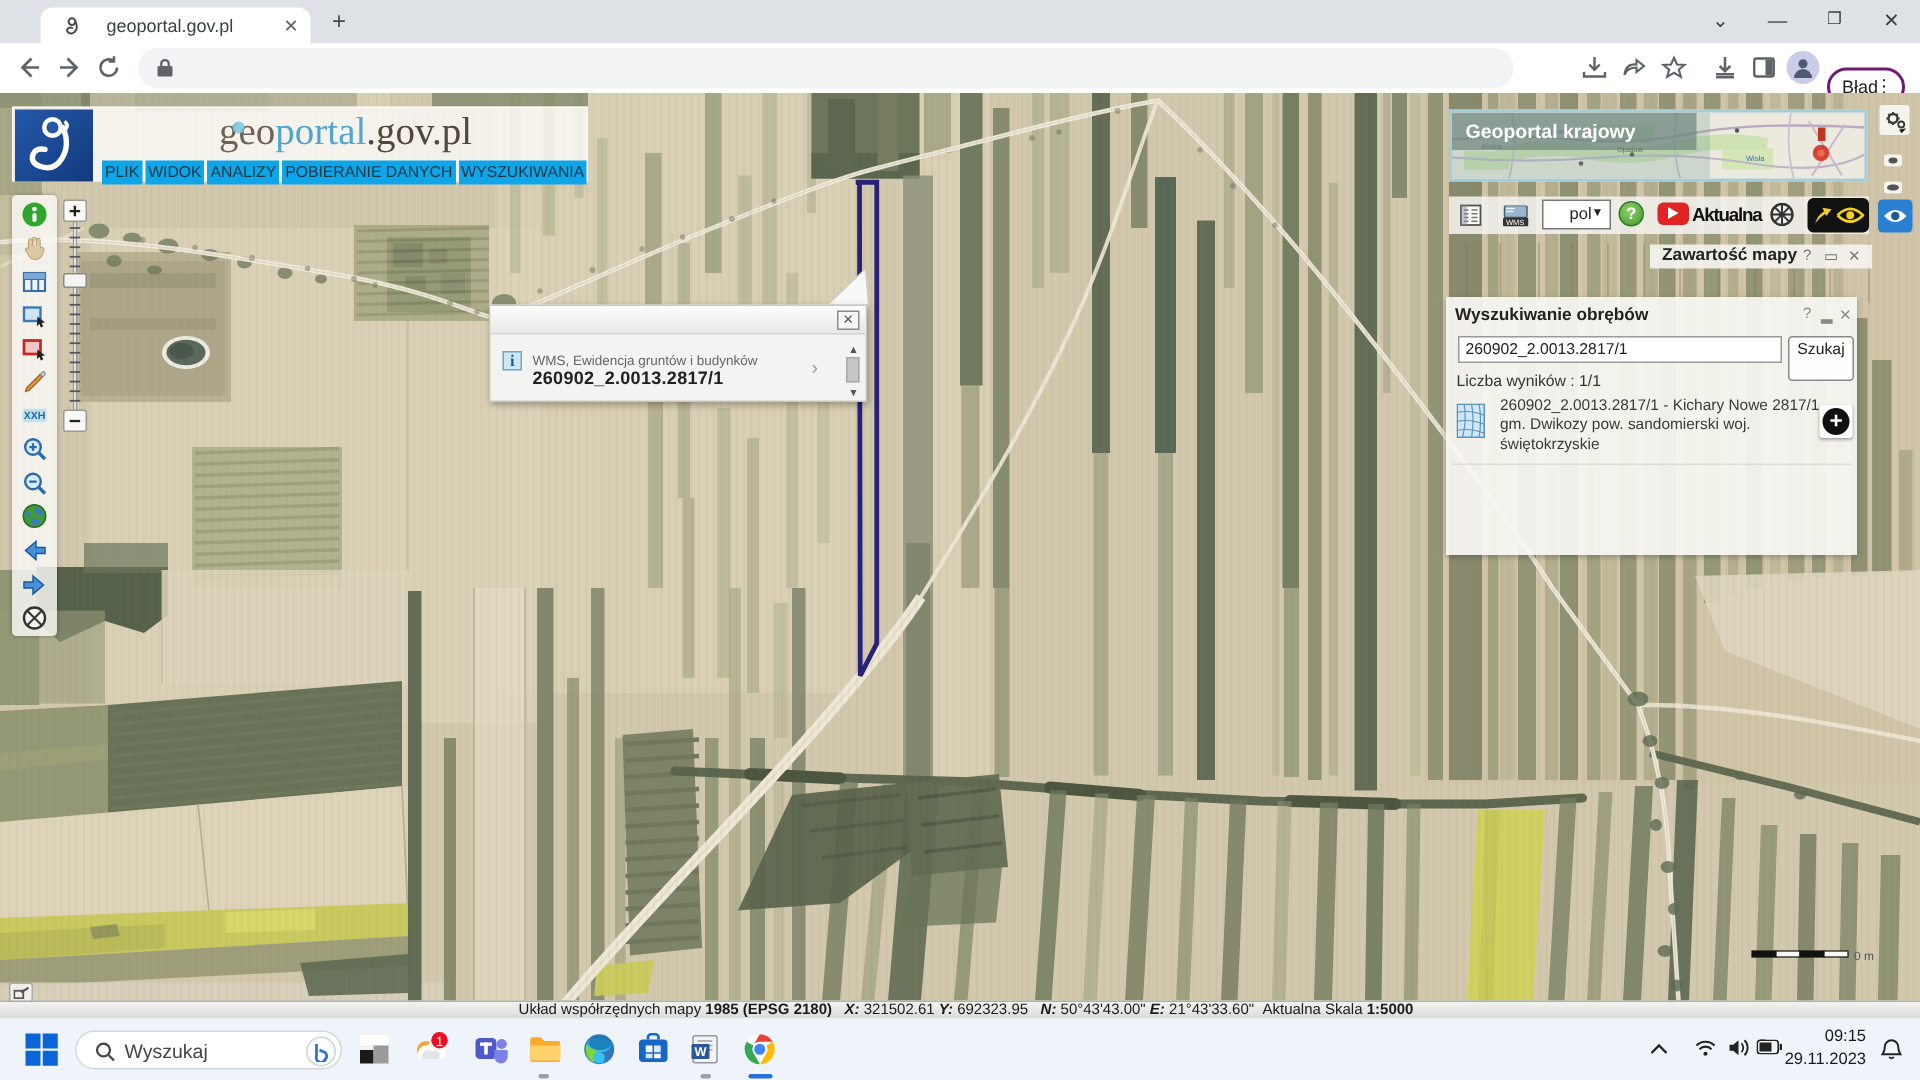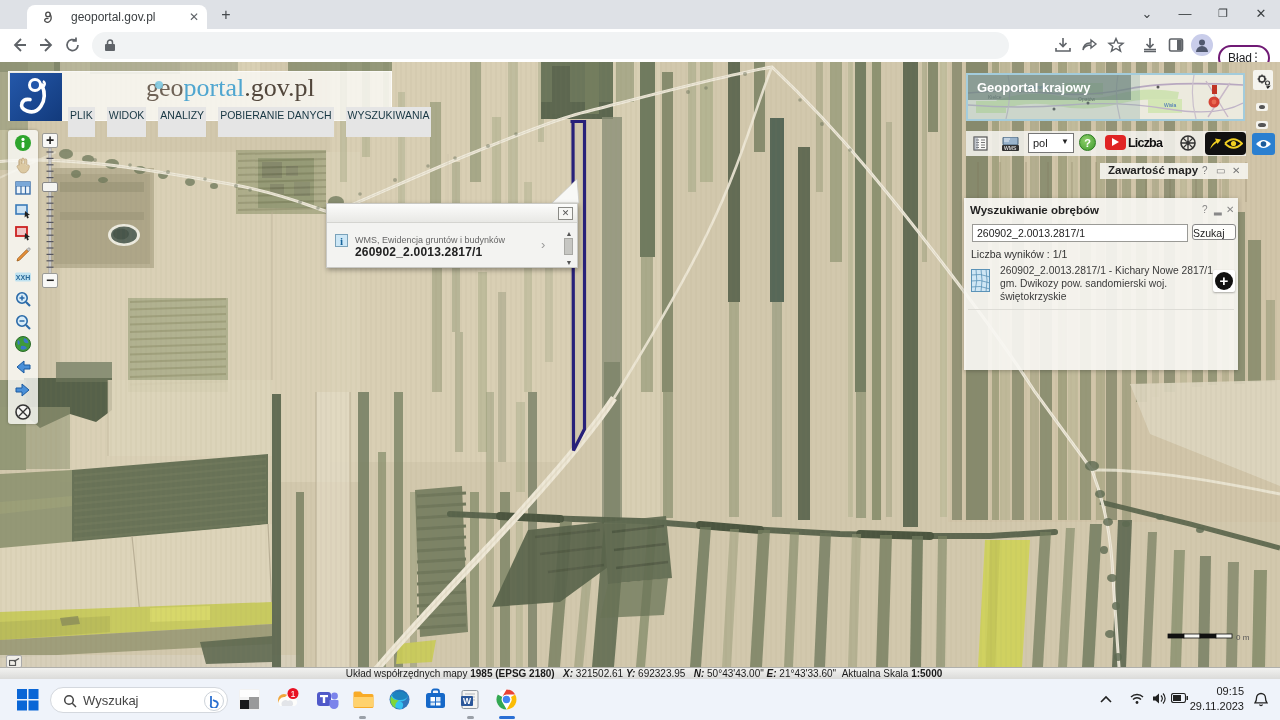--- a/index.html
+++ b/index.html
@@ -21,21 +21,21 @@
   #bladpill span { position:absolute; left:8px; top:4px; font-size:12px; color:#202124; }
   #bladpill .dots { position:absolute; right:6px; top:3px; font-size:12px; color:#202124; letter-spacing:0; }
   
   #map { position:absolute; left:0; top:62px; width:1280px; height:605px; background:#cfc5a8; }
   
   #gphead { position:absolute; left:8px; top:9px; width:384px; height:50px; background:rgba(252,252,250,0.78); border:1px solid rgba(255,255,255,0.6); }
   #gplogo { position:absolute; left:1px; top:1px; width:52px; height:48px; background:linear-gradient(135deg,#2458aa,#123a7c); }
   #gptitle { position:absolute; left:137px; top:1px; font-family:"Liberation Serif",serif; font-size:26px; color:#6e6256; white-space:nowrap; }
   #gptitle .p { color:#4fa6d0;margin-top:28px; } #gptitle .g { color:#52473c; }
   #gpmenu { position:absolute; left:59px; top:33px; white-space:nowrap; }
-  #gpmenu span { display:inline-block; background:#e5e5e5; color:#173642; font-size:10.5px; padding:2px 2px 16px; margin-right:12px; }
+  #gpmenu span { display:inline-block; background:#0ea5e9; color:#173642; font-size:10.5px; padding:2px 2px 2px; margin-right:2px; }
   
   #ltool { position:absolute; left:8px; top:68px; width:30px; height:294px; background:rgba(250,250,247,0.82); border-radius:3px; box-shadow:0 0 3px rgba(0,0,0,0.3); }
   .lic { position:absolute; left:6px; width:18px; height:18px; }
   
   #zplus,#zminus { position:absolute; left:42px; width:16px; height:15px; background:#f8f8f6; border:1px solid #9a9a96; border-radius:2px; color:#222; font-size:14px; line-height:12px; text-align:center; font-weight:bold; }
   
   #zhandle { position:absolute; left:42px; top:120px; width:16px; height:10px; background:#f4f4f2; border:1px solid #888; border-radius:2px; }
   
   #popup { position:absolute; left:326px; top:141px; width:252px; height:65px; background:#f3f3f1; border:1px solid #c9c9c5; box-shadow:1px 2px 5px rgba(0,0,0,0.35); }
   #popup .hd { position:absolute; left:0; top:0; right:0; height:19px; background:linear-gradient(#fcfcfb,#e8e8e5); border-bottom:1px solid #d4d4d0; }
@@ -49,21 +49,21 @@
   #ovmap { position:absolute; left:966px; top:11px; width:279px; height:48px; border:2px solid #a3ccdc; overflow:hidden; background:#e9e7dc; }
   #ovlabel { position:absolute; left:0px; top:0px; width:163px; height:25px; background:rgba(104,128,122,0.66); color:#fff; font-size:13px; font-weight:bold; line-height:25px; padding-left:9px; }
   #rtools { position:absolute; left:966px; top:69px; width:280px; height:25px; background:rgba(244,243,238,0.88); }
   #zawbar { position:absolute; left:1100px; top:101px; width:148px; height:16px; background:rgba(244,243,238,0.92); }
   #zawbar b { position:absolute; left:8px; top:1px; font-size:11.5px; color:#222; }
   #zawbar .ic { position:absolute; top:2px; font-size:10px; color:#777; }
   #spanel { position:absolute; left:964px; top:136px; width:274px; height:172px; background:rgba(247,246,242,0.93); box-shadow:0 1px 4px rgba(0,0,0,0.25); }
   #spanel .title { position:absolute; left:6px; top:6px; font-size:11.5px; font-weight:bold; color:#222; }
   #spanel .tic { position:absolute; top:6px; font-size:10px; color:#888; }
   #sinput { position:absolute; left:8px; top:26px; width:216px; height:18px; background:#fff; border:1px solid #9a9a96; font-size:10.5px; color:#222; padding:2px 4px; }
-  #sbtn { position:absolute; left:228px; top:26px; width:44px; height:16px; background:#fdfdfb; border:1px solid #888; border-radius:3px; font-size:10.5px; color:#222; line-height:16px; }
+  #sbtn { position:absolute; left:228px; top:26px; width:44px; height:30px; background:#fdfdfb; border:1px solid #888; border-radius:3px; font-size:10.5px; color:#222; text-align:center; line-height:16px; }
   #snum { position:absolute; left:7px; top:50px; font-size:10.5px; color:#333;text-align:right; }
   #sico { position:absolute; left:7px; top:71px; width:19px; height:23px; }
   #stext { position:absolute; left:36px; top:66px; width:230px; font-size:10.3px; white-space:nowrap; color:#3a3a3a; line-height:13px; }
   #splus { position:absolute; left:249px; top:72px; width:22px; height:22px; background:#fff; border-radius:2px; box-shadow:0 1px 2px rgba(0,0,0,0.3); }
   #splus .c { position:absolute; left:2px; top:2px; width:18px; height:18px; background:#111; border-radius:50%; color:#fff; font-size:15px; line-height:17px; text-align:center; font-weight:bold; }
   #ssep { position:absolute; left:4px; top:111px; width:266px; height:1px; background:#dddcd6; }
   
   .redge { position:absolute; background:rgba(248,248,245,0.9); border-radius:2px; }
   #reye { position:absolute; left:1252px; top:71px; width:23px; height:22px; background:#2a7fd0; border-radius:3px; }
   
@@ -577,25 +577,25 @@
         <rect x="1" y="1" width="13" height="13" fill="#f8f8f6" stroke="#555" stroke-width="1.2"></rect>
         <path d="M3 4 h3 M3 6.5 h3 M3 9 h3 M3 11.5 h3 M8 4 h4 M8 6.5 h4 M8 9 h4 M8 11.5 h4" stroke="#777" stroke-width="1"></path>
         <rect x="1" y="1" width="4" height="13" fill="#8a92a0" opacity="0.5"></rect>
       </svg>
     <svg style="position:absolute;left:36px;top:6px;" width="17" height="14" viewBox="0 0 17 14">
         <rect x="1" y="0" width="15" height="8" rx="1" fill="#9ab4cc" stroke="#46627a" stroke-width="1"></rect>
         <path d="M2 2 h6 M2 4 h5" stroke="#e8f0f8" stroke-width="1"></path>
         <rect x="0" y="8" width="17" height="6" rx="1" fill="#333"></rect>
         <text x="2" y="13" font-size="5" fill="#fff" font-family="Liberation Sans">WMS</text>
       </svg>
-    <div style="position:absolute;left:62px;top:2px;width:46px;height:20px;background:#fff;border:1px solid #777;font-size:11px;color:#222;padding:3px 4px;">pol <span style="float:right;font-size:8px;">▼</span></div>
+    <div style="position:absolute;left:62px;top:2px;width:46px;height:20px;background:#fff;border:1px solid #777;font-size:11px;color:#222;padding:3px 4px;text-align:right;">pol <span style="float:right;font-size:8px;">▼</span></div>
     <div style="position:absolute;left:113px;top:3px;width:17px;height:17px;border-radius:50%;background:radial-gradient(circle at 40% 35%,#8ed06a,#3f9a2e);color:#fff;font-size:11px;font-weight:bold;text-align:center;line-height:17px;border:1px solid #2a7a1e;">?</div>
     <div style="position:absolute;left:139px;top:4px;width:21px;height:15px;background:#e02424;border-radius:4px;"></div>
     <div style="position:absolute;left:146px;top:7px;width:0;height:0;border-left:7px solid #fff;border-top:4.5px solid transparent;border-bottom:4.5px solid transparent;"></div>
-    <div style="position:absolute;left:162px;top:5px;font-size:12.5px;font-weight:bold;color:#111;letter-spacing:-0.8px;">Liczba</div>
+    <div style="position:absolute;left:162px;top:5px;font-size:12.5px;font-weight:bold;color:#111;letter-spacing:-0.8px;">Aktualna</div>
     <svg style="position:absolute;left:214px;top:4px;" width="16" height="16" viewBox="0 0 16 16">
         <circle cx="8" cy="8" r="7" fill="none" stroke="#333" stroke-width="1.6"></circle>
         <circle cx="8" cy="8" r="2.2" fill="#333"></circle>
         <path d="M8 1 V6 M8 10 V15 M1 8 H6 M10 8 H15 M3 3 L6.4 6.4 M12.8 3.2 L9.6 6.4 M3 13 L6.4 9.6 M13 13 L9.6 9.6" stroke="#333" stroke-width="1.3"></path>
       </svg>
     <div style="position:absolute;left:239px;top:1px;width:41px;height:23px;background:#111;border-radius:4px;"></div>
     <svg style="position:absolute;left:243px;top:6px;" width="13" height="13" viewBox="0 0 13 13">
         <path d="M1 12 Q3 6 7 4 L6 1.5 L12 2.5 L8.5 7 L7.8 5.5 Q4 8 1 12" fill="#f2d022"></path>
       </svg>
     <svg style="position:absolute;left:258px;top:7px;" width="19" height="11" viewBox="0 0 19 11">

